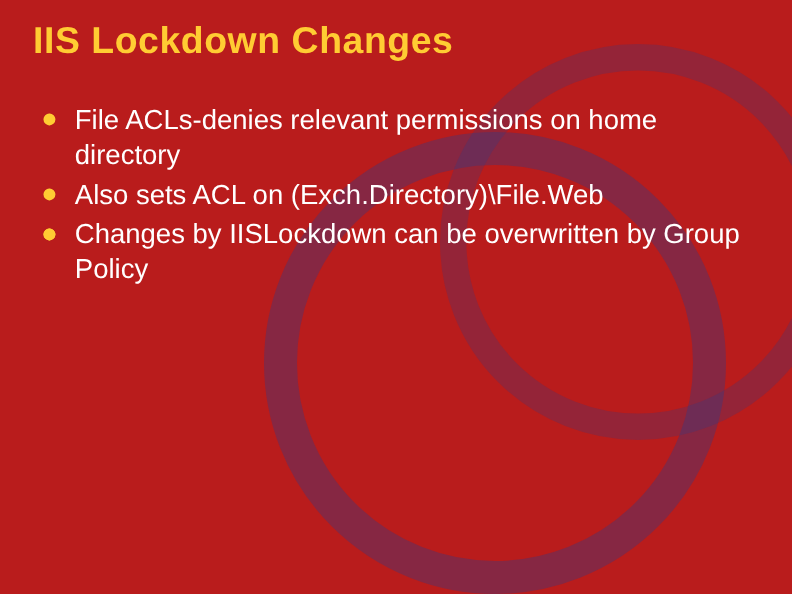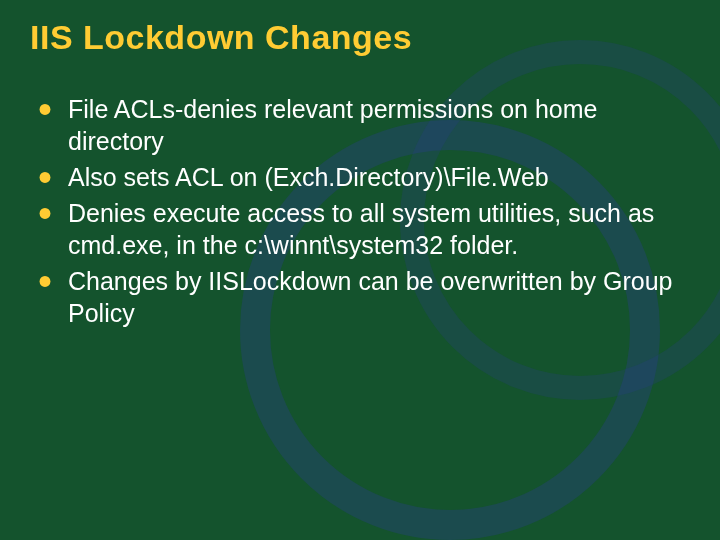--- a/index.html
+++ b/index.html
@@ -7,21 +7,21 @@
     padding: 0;
     width: 720px;
     height: 540px;
     overflow: hidden;
     font-family: Arial, Helvetica, sans-serif;
   }
   .slide {
     position: relative;
     width: 720px;
     height: 540px;
-    background: #14532d;
+    background: #b91c1c;
     box-sizing: border-box;
   }
   .bg-swirl {
     position: absolute;
     right: 60px;
     top: 120px;
     width: 420px;
     height: 420px;
     border: 30px solid rgba(40, 60, 140, 0.35);
     border-radius: 50%;
@@ -81,21 +81,20 @@
       <span>File ACLs-denies relevant permissions on home directory</span>
     </div>
 
     <div class="item">
       <span class="bullet">•</span>
       <span>Also sets ACL on (Exch.Directory)\File.Web</span>
     </div>
 
     <div class="item">
       <span class="bullet">•</span>
-      <span>Denies execute access to all system utilities, such as cmd.exe, in the c:\winnt\system32 folder.</span>
     </div>
 
     <div class="item">
       <span class="bullet">•</span>
       <span>Changes by IISLockdown can be overwritten by Group Policy</span>
     </div>
 
   </div>
 </div>
 

